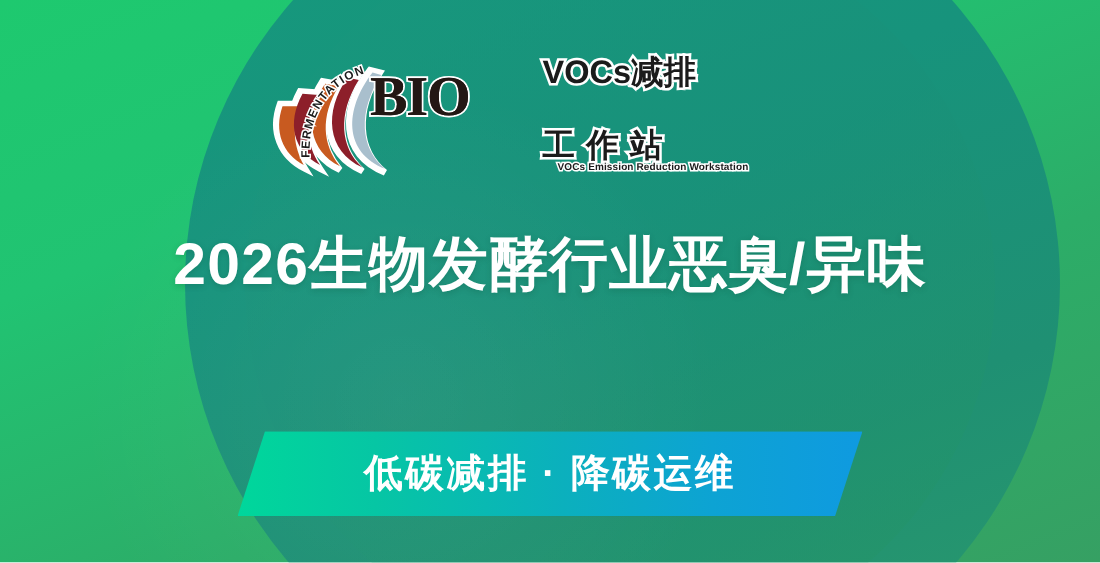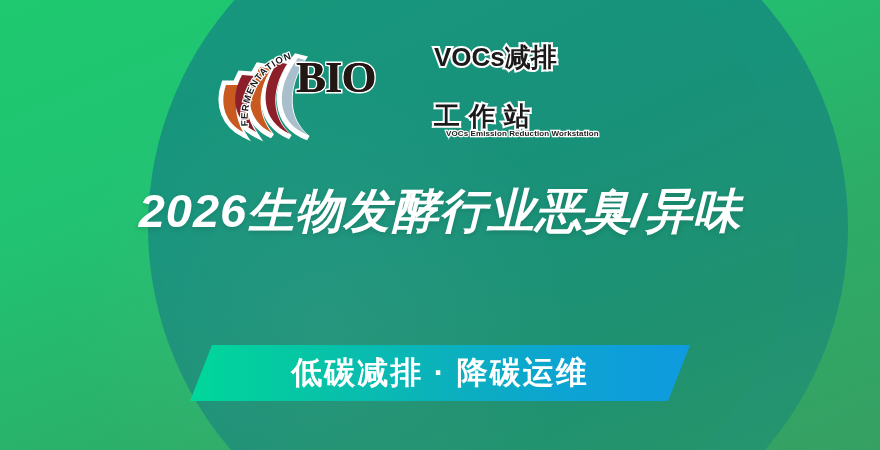--- a/index.html
+++ b/index.html
@@ -132,39 +132,38 @@
     padding-left: 12px;
   }
 
   
   .title-block {
     position: absolute;
     left: 0;
     top: 182px;
     width: 880px;
     text-align: center;
-    font-style: italic;
   }
   .title-line {
     color: #ffffff;
     font-weight: 700;
     font-size: 47px;
     line-height: 58px;
     letter-spacing: 1px;
     white-space: nowrap;
     text-shadow: 0 2px 5px rgba(0, 60, 40, .20);
   }
 
   
   .sub-banner {
     position: absolute;
     left: 190px;
     top: 345px;
     width: 500px;
-    height: 56px;
+    height: 68px;
   }
   .sub-banner-shape {
     position: absolute;
     inset: 0;
     background: linear-gradient(90deg, #00d79b 0%, #06c6a4 22%, #0bb0bd 52%, #0da3d3 76%, #0f9ae0 100%);
     clip-path: polygon(4.4% 0, 100% 0, 95.6% 100%, 0 100%);
     box-shadow: 0 5px 10px rgba(0, 50, 35, .16);
   }
   .sub-banner-text {
     position: absolute;

